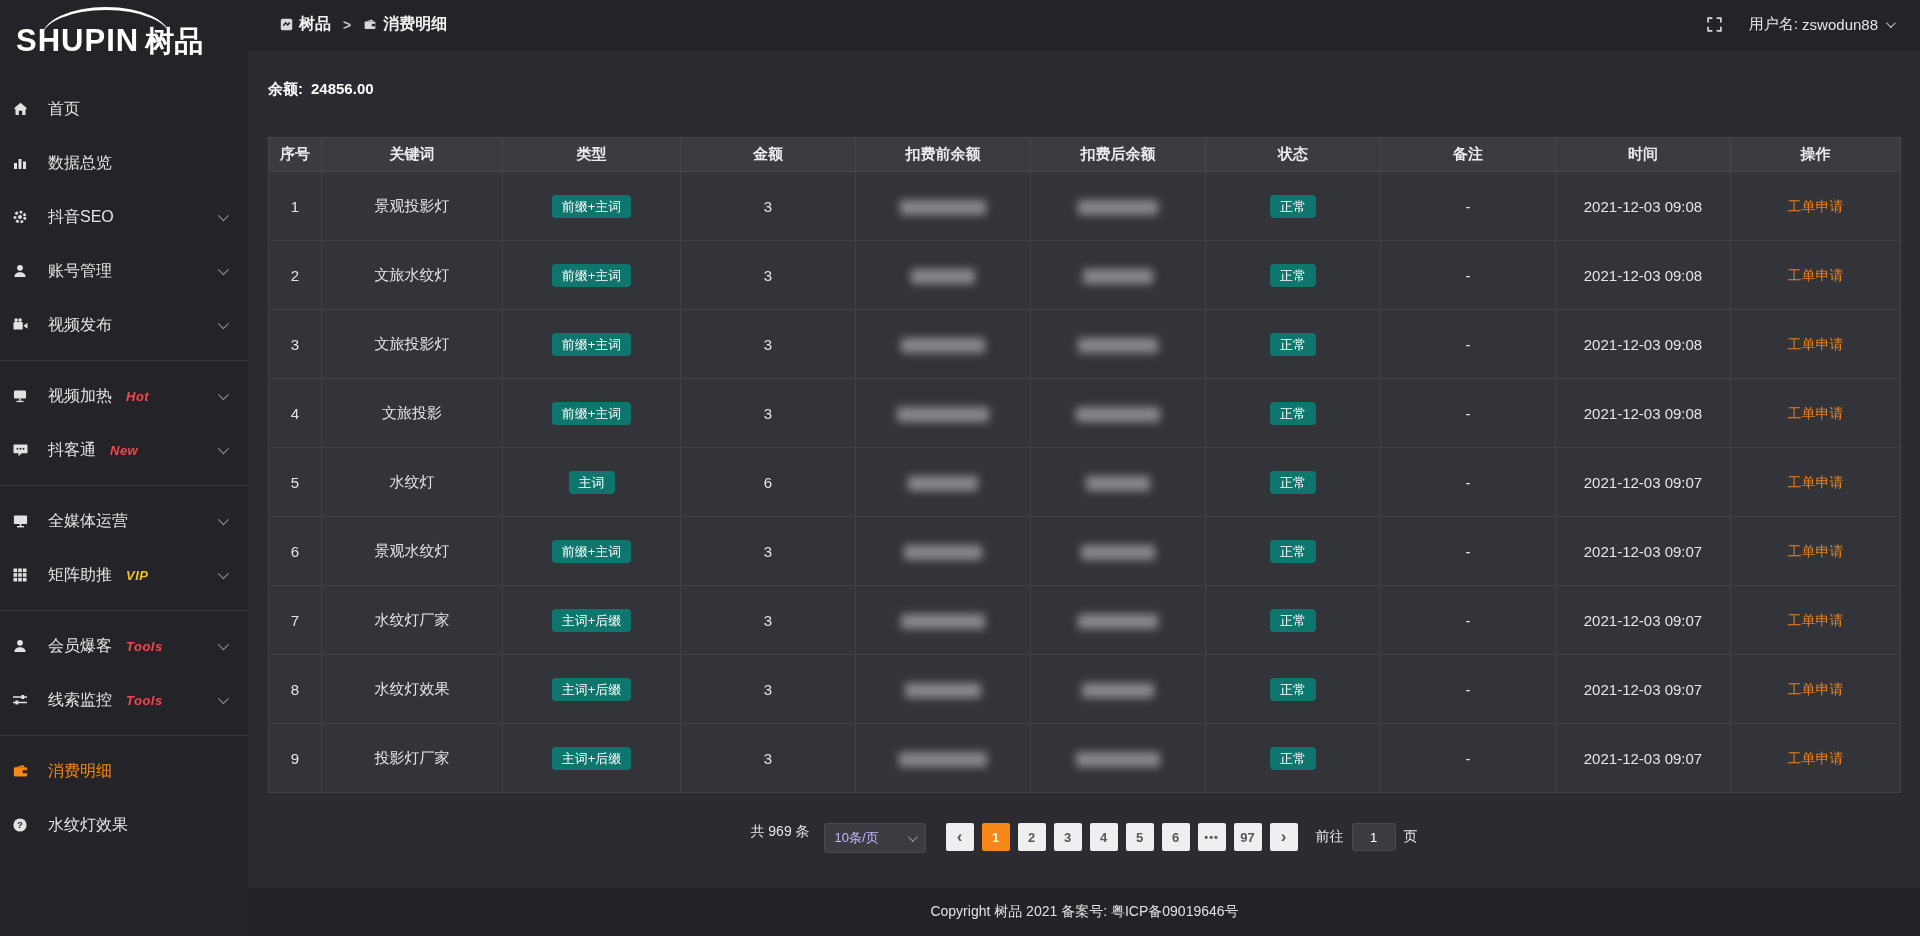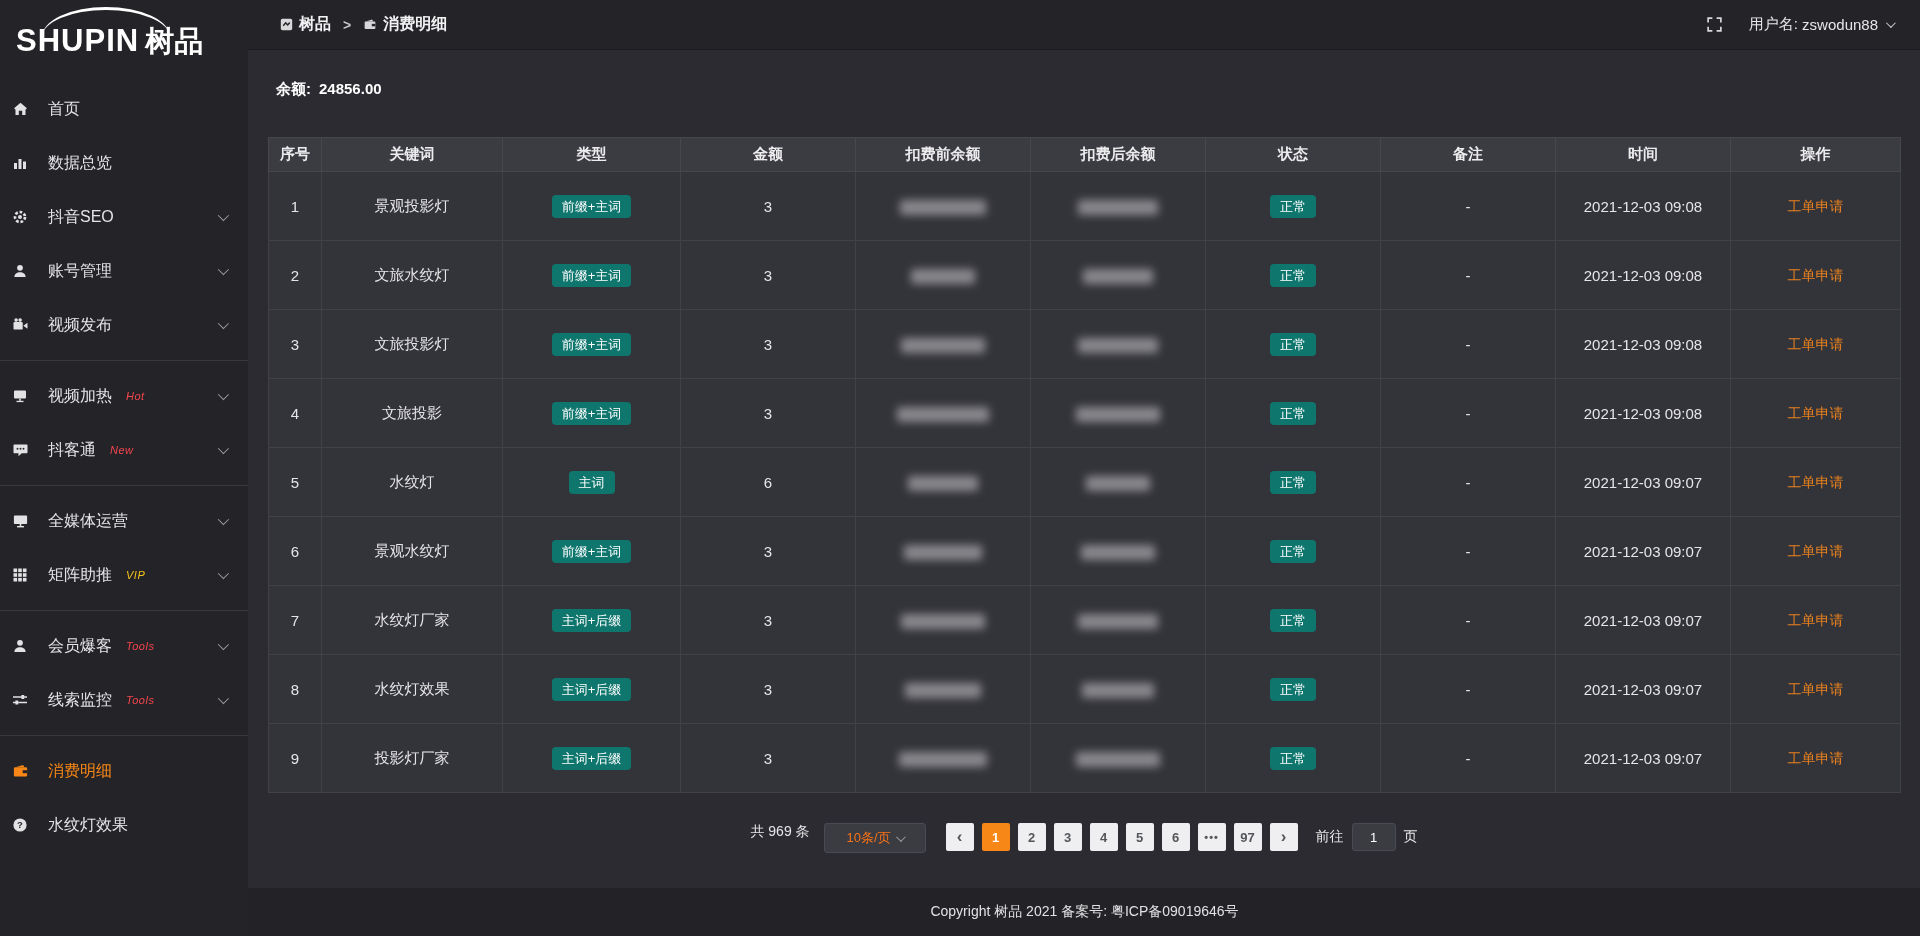--- a/index.html
+++ b/index.html
@@ -13,21 +13,21 @@
   .logo-arc { position:absolute; left:42px; top:7px; width:128px; height:30px;
               border-top:3px solid #fff; border-radius:50% 50% 0 0 / 100% 100% 0 0; }
   .logo-en { font-size:31px; font-weight:800; color:#fff; letter-spacing:1px; font-style:normal; }
   .logo-cn { font-size:29px; font-weight:800; color:#fff; margin-left:6px; }
   .menu { margin-top:10px; }
   .menu-item { display:flex; align-items:center; height:54px; padding:0 22px 0 12px;
                color:#E4E4E6; font-size:16px; cursor:pointer; position:relative; }
   .menu-item .mi-icon { width:20px; height:16px; margin-right:16px; display:inline-flex; align-items:center; }
   .menu-item .mi-label { flex:0 0 auto; }
   .menu-item.active { color:#F78716; }
-  .mi-tag { font-style:italic; font-weight:normal; font-size:11px; margin-left:14px; letter-spacing:.5px; }
+  .mi-tag { font-style:italic; font-weight:bold; font-size:13px; margin-left:14px; letter-spacing:.5px; }
   .mi-tag.red { color:#F5454D; }
   .mi-tag.yellow { color:#F5C518; }
   .mi-chev { margin-left:auto; width:8px; height:8px; border-right:1.6px solid #9a9a9e;
              border-bottom:1.6px solid #9a9a9e; transform:rotate(45deg) translateY(-2px); }
   .menu-divider { height:1px; background:#37373c; margin:8px 0 8px 0; }
 
   
   .right-col { flex:1; display:flex; flex-direction:column; height:936px; }
   .topbar { height:50px; background:#242428; border-bottom:1px solid #1c1c20;
             display:flex; align-items:center; justify-content:space-between; padding:0 28px 0 32px; }
@@ -35,42 +35,42 @@
   .crumb { display:flex; align-items:center; cursor:pointer; }
   .crumb .c-icon { margin-right:6px; display:inline-flex; }
   .crumb-sep { color:#C8C8CC; margin:0 12px; font-size:14px; font-weight:bold; }
   .topbar-right { display:flex; align-items:center; color:#E6E6E8; font-size:15px; }
   .fs-btn { display:inline-flex; margin-right:26px; cursor:pointer; }
   .user-menu { display:flex; align-items:center; cursor:pointer; }
   .user-chev { width:7px; height:7px; border-right:1.5px solid #cfcfd2; border-bottom:1.5px solid #cfcfd2;
                transform:rotate(45deg) translateY(-2px); margin-left:8px; }
 
   .content { flex:1; background:#2B2B31; padding:30px 20px 0 20px; }
-  .balance { color:#fff; font-size:15px; font-weight:bold; padding-left:0;margin-left:8px; }
+  .balance { color:#fff; font-size:15px; font-weight:bold; padding-left:0; }
   .balance .bal-val { margin-left:8px; }
 
   
   table.grid { width:1632px; margin-top:38px; border-collapse:collapse; table-layout:fixed; }
   table.grid th { background:#3B3B42; color:#ECECEE; font-size:15px; font-weight:bold;
                   height:34px; border:1px solid #46464C; }
   table.grid td { background:#33333A; color:#E6E6E8; font-size:15px; text-align:center;
                   height:69px; border:1px solid #414147; }
   .type-badge, .status-badge { display:inline-block; background:#0f766e; color:#fff;
                   font-size:13px; padding:5px 10px; border-radius:4px; line-height:1; }
   .action-link { color:#E8821E; cursor:pointer; font-size:14px; }
   .blur-blob { display:inline-block; height:15px; background:#97979B; border-radius:2px;
                filter:blur(4px); opacity:.85; vertical-align:middle; }
 
   
   .pagination { width:1632px; display:flex; align-items:flex-start; justify-content:center;
                 margin-top:30px; color:#E6E6E8; font-size:14px; }
   .pg-total { margin-right:14px; }
   .pg-size { display:flex; align-items:center; justify-content:space-between; width:102px; height:30px;
-             background:#3B3B42; border:1px solid #4A4A52; border-radius:3px; padding:0 22px;
-             color:#f97316; font-size:13px; cursor:pointer; margin-right:16px; }
+             background:#3B3B42; border:1px solid #4A4A52; border-radius:3px; padding:0 10px;
+             color:#c4b5fd; font-size:13px; cursor:pointer; margin-right:16px; }
   .pg-size .sel-chev { width:7px; height:7px; border-right:1.5px solid #9a9a9e; border-bottom:1.5px solid #9a9a9e;
              transform:rotate(45deg) translateY(-2px); }
   .pg-btn { min-width:28px; height:28px; background:#EFEFF1; color:#54565A; border:none; border-radius:2px;
             margin:0 4px; font-size:13px; font-weight:bold; cursor:pointer;
             display:inline-flex; align-items:center; justify-content:center;
             font-family:"Liberation Sans","DejaVu Sans",sans-serif; }
   .pg-btn.arrow { font-size:17px; line-height:1; padding-bottom:2px; }
   .pg-btn.active { background:#F78716; color:#fff; }
   .pg-btn.dots { font-size:11px; letter-spacing:1px; }
   .pg-goto { display:flex; align-items:center; margin-left:14px; }

